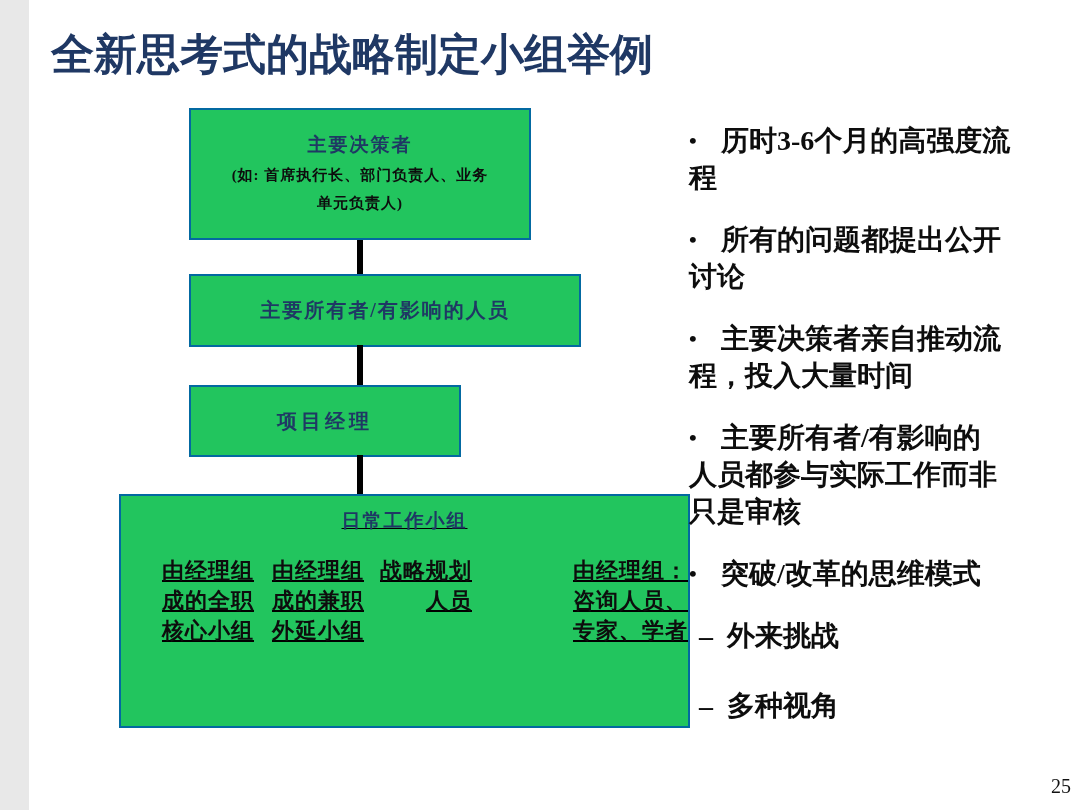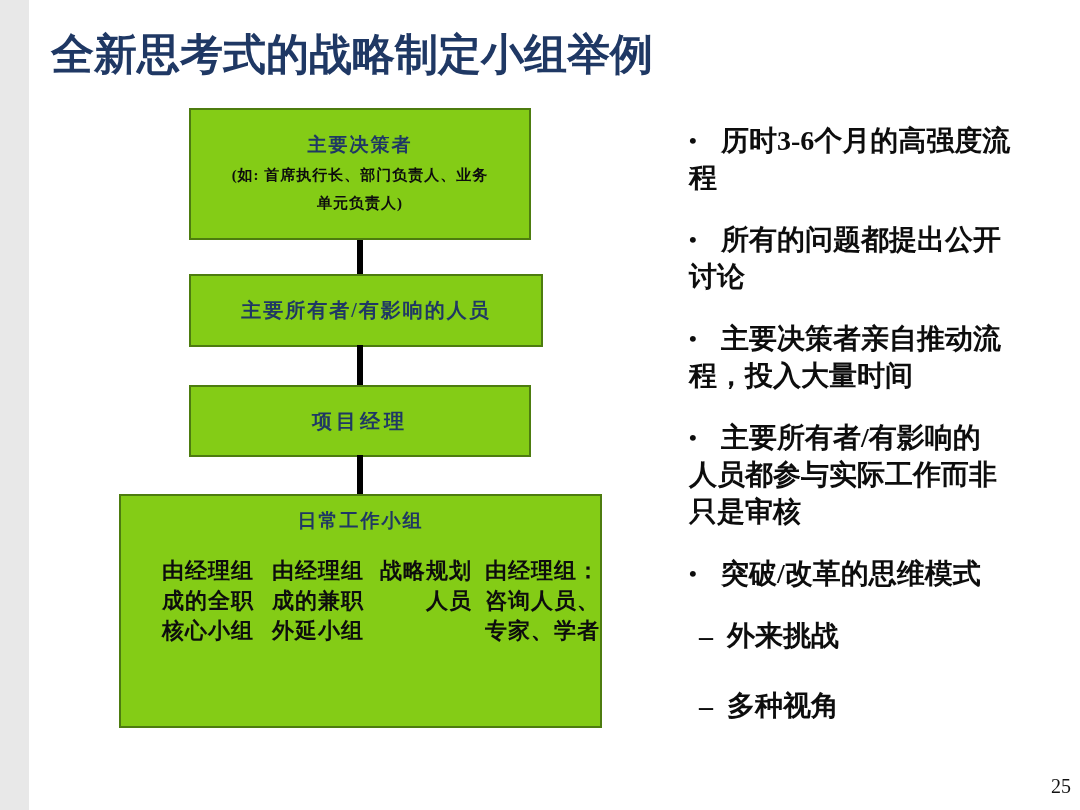--- a/index.html
+++ b/index.html
@@ -12,41 +12,41 @@
     margin-left:29px;
   }
   .title{
     position:absolute;left:22px;top:26px;
     font-size:43px;font-weight:700;color:#1f3864;
     white-space:nowrap;letter-spacing:0px;
   }
   
   .dbox{
     position:absolute;
-    background:#84cc16;
-    border:2px solid #4d7c0f;
+    background:#22c55e;
+    border:2px solid #0369a1;
     box-sizing:border-box;
   }
   .dbox-heading{
     color:#1f3864;font-weight:700;text-align:center;letter-spacing:2px;
   }
   .dbox-body{
     color:#0d0d0d;font-weight:600;text-align:center;white-space:pre-line;
   }
   #box1{left:160px;top:108px;width:342px;height:132px;
         display:flex;flex-direction:column;justify-content:center;}
   #box1 .dbox-heading{font-size:19px;margin-bottom:3px;}
   #box1 .dbox-body{font-size:15px;line-height:28px;letter-spacing:1px;}
-  #box2{left:160px;top:274px;width:354px;height:73px;
+  #box2{left:160px;top:274px;width:392px;height:73px;
         display:flex;align-items:center;justify-content:center;}
   #box2 .dbox-heading{font-size:20px;}
-  #box3{left:160px;top:385px;width:342px;height:72px;
+  #box3{left:160px;top:385px;width:272px;height:72px;
         display:flex;align-items:center;justify-content:center;}
   #box3 .dbox-heading{font-size:20px;letter-spacing:4px;}
-  #box4{left:90px;top:494px;width:483px;height:234px;}
+  #box4{left:90px;top:494px;width:571px;height:234px;text-decoration:underline;}
   #box4 .dbox-heading{font-size:19px;margin-top:12px;}
   .columns{display:flex;margin-top:22px;padding-left:15px;}
   .col{
     font-size:22px;line-height:30px;white-space:pre-line;
     color:#0d0d0d;font-weight:600;letter-spacing:1px;text-align:right;
   }
   .col-1{width:118px;} .col-2{width:110px;} .col-3{width:108px;} .col-4{flex:1;}
   .connector{position:absolute;left:328px;width:6px;background:#000000;}
   #conn1{top:240px;height:36px;}
   #conn2{top:345px;height:42px;}

